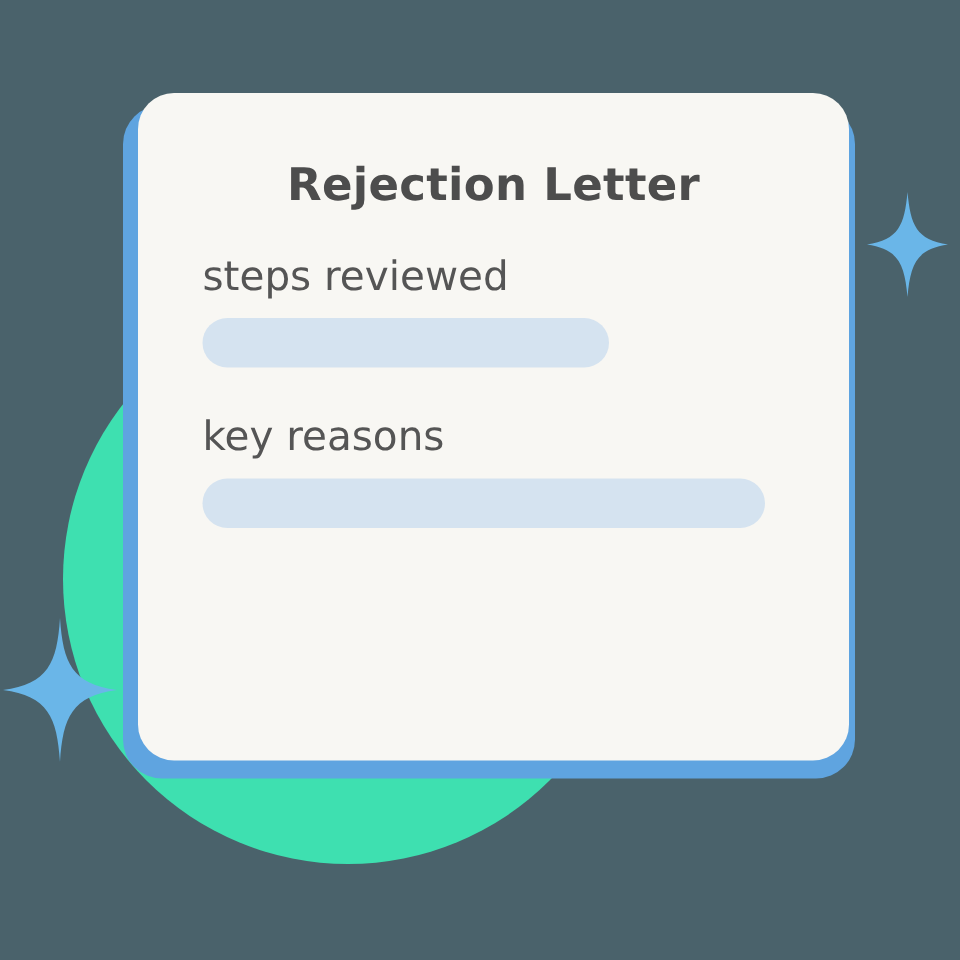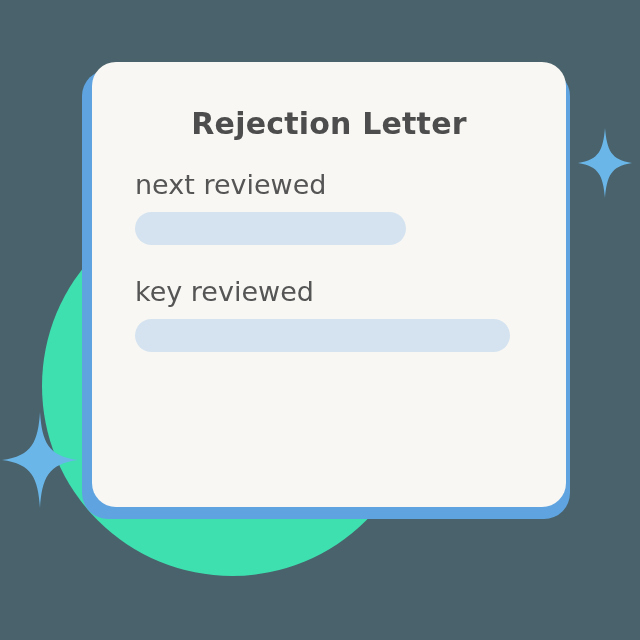--- a/index.html
+++ b/index.html
@@ -116,26 +116,26 @@
     <path d="M38 0 C40 30 46 44 76 48 C46 52 40 66 38 96 C36 66 30 52 0 48 C30 44 36 30 38 0 Z"></path>
   </svg>
 
   <div id="card-shadow"></div>
 
   <div id="card">
 
     <div id="card-title">Rejection Letter</div>
 
     <div id="field-0" class="field">
-      <div class="field-label">next reviewed</div>
+      <div class="field-label">steps reviewed</div>
       <div id="bar-0" class="field-bar"></div>
     </div>
 
     <div id="field-1" class="field">
-      <div class="field-label">key reviewed</div>
+      <div class="field-label">key reasons</div>
       <div id="bar-1" class="field-bar"></div>
     </div>
 
 
   </div>
 
   <svg id="sparkle-right" class="sparkle" viewBox="0 0 54 70">
     <path d="M27 0 C29 22 33 32 54 35 C33 38 29 48 27 70 C25 48 21 38 0 35 C21 32 25 22 27 0 Z"></path>
   </svg>
 

